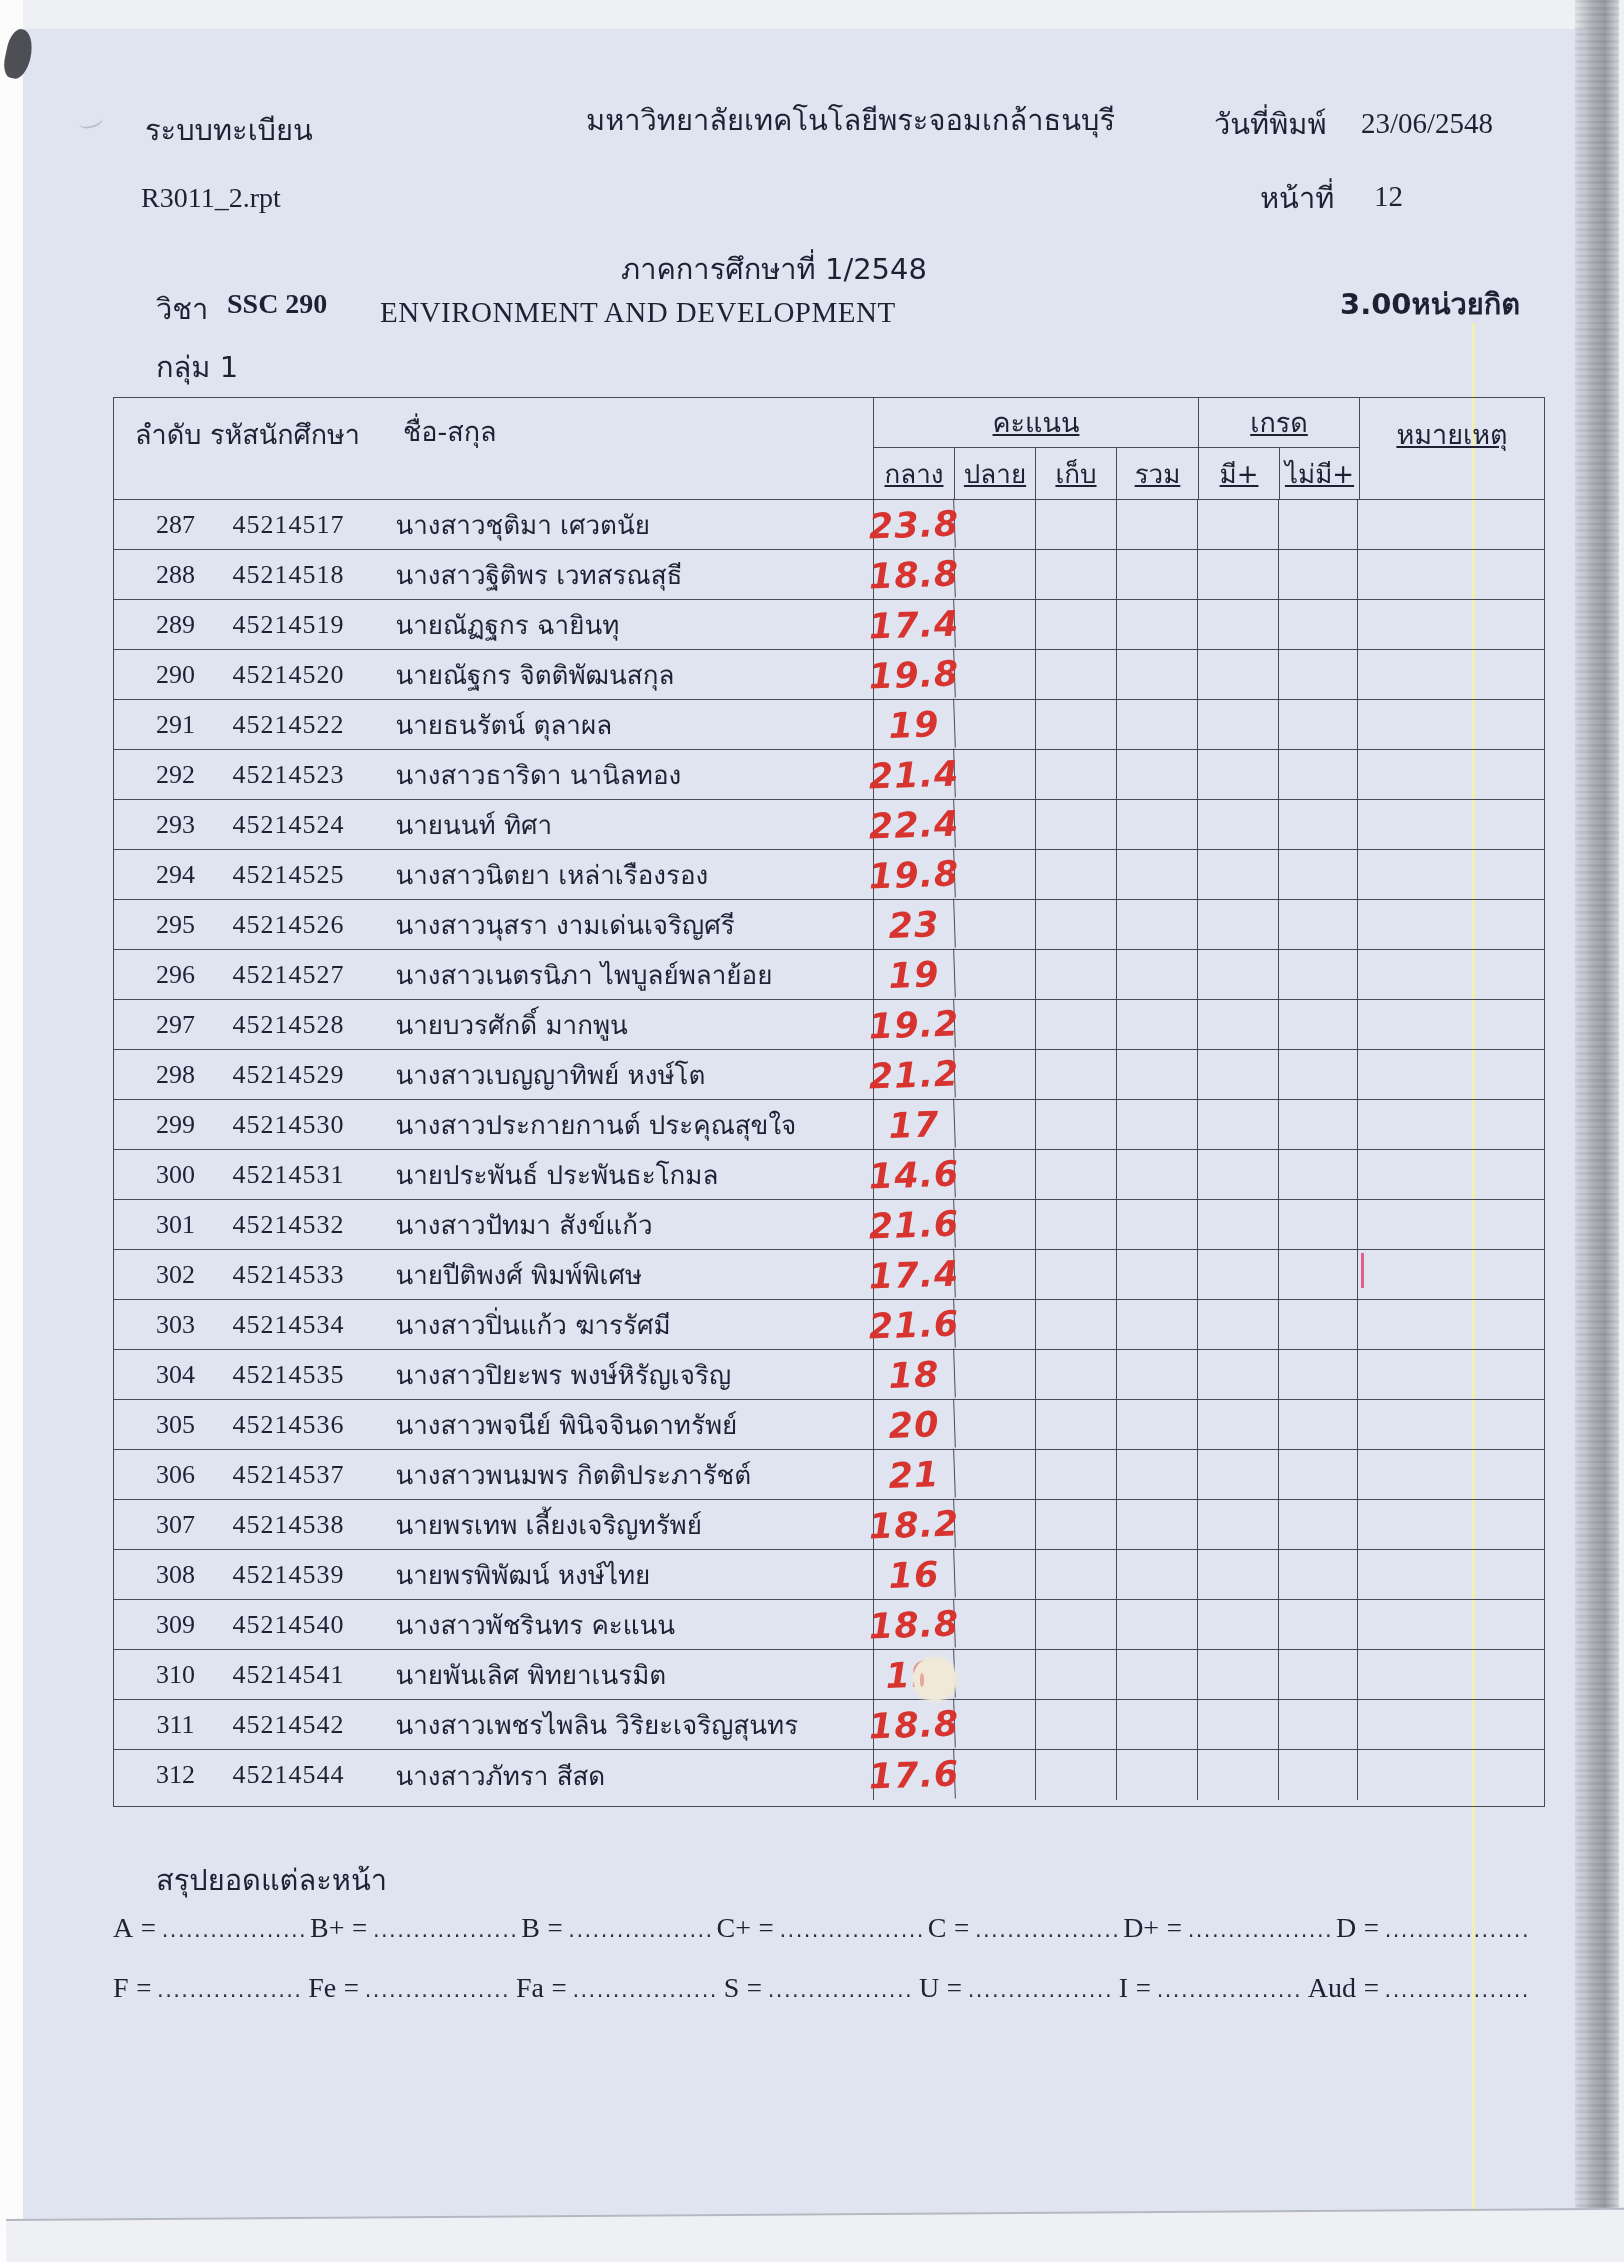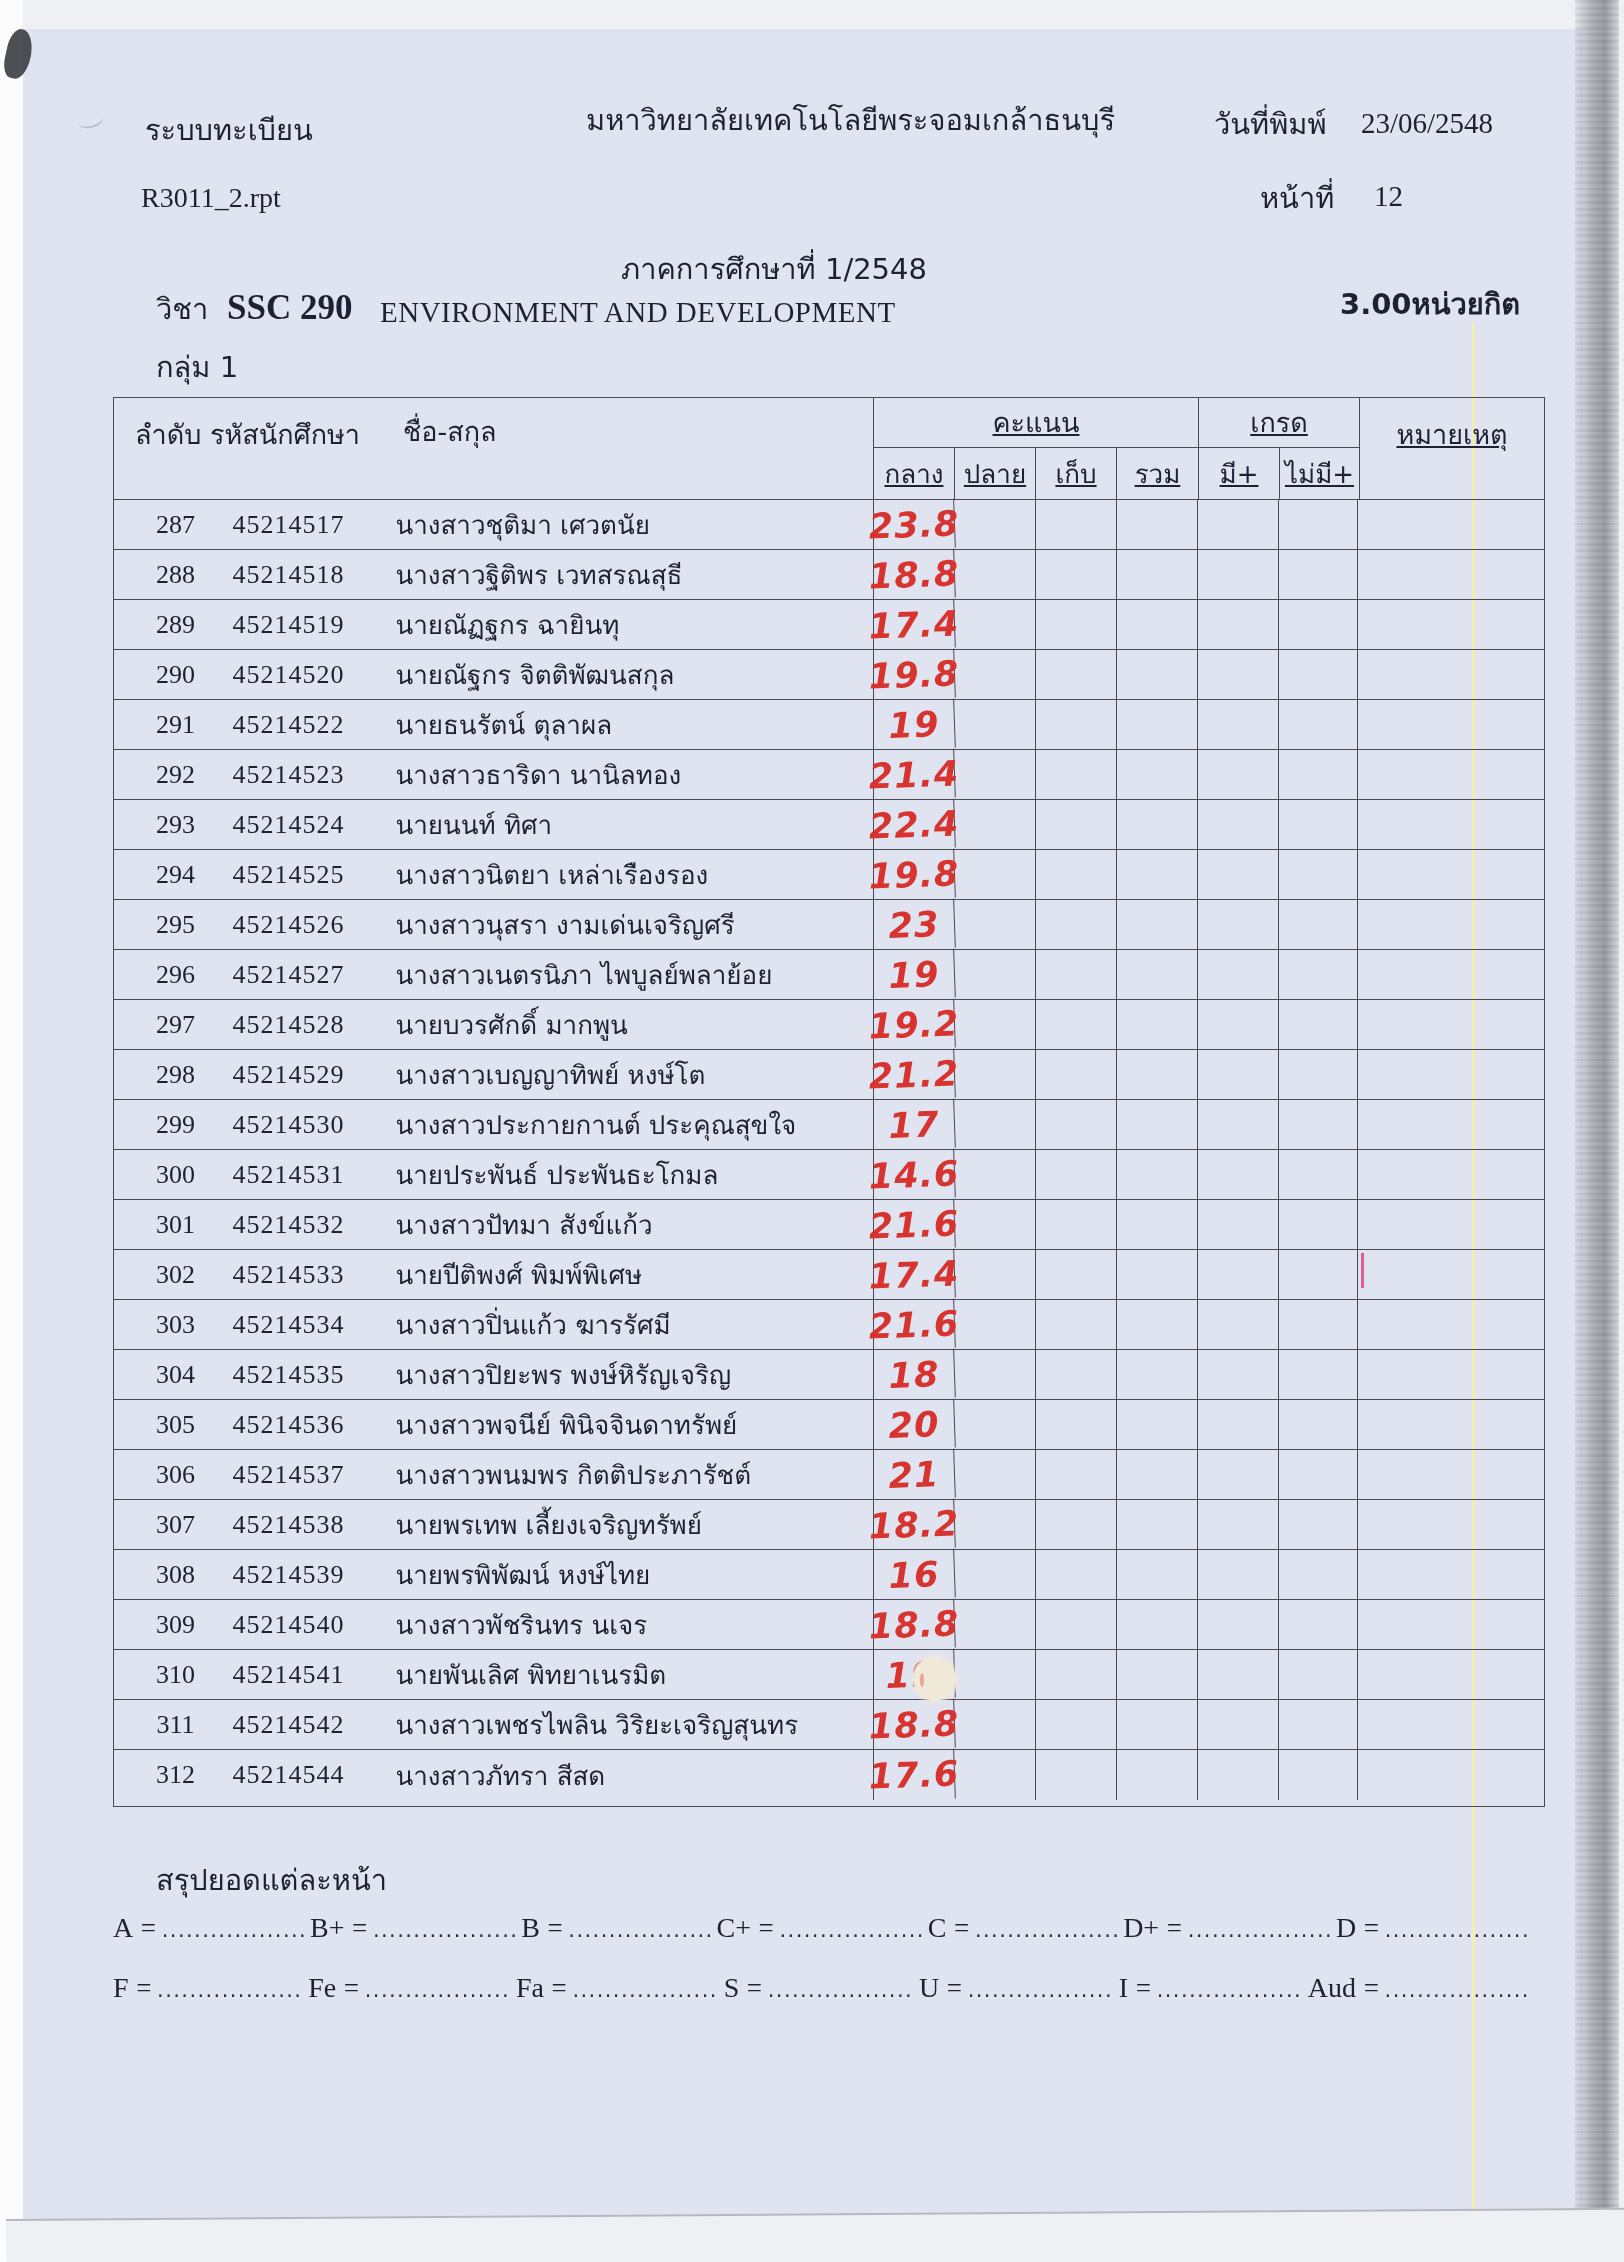--- a/index.html
+++ b/index.html
@@ -41,21 +41,21 @@
   .hdr-file{left:141px;top:182px;font-size:28px;}
   .hdr-uni{left:411px;top:97px;width:879px;text-align:center;font-size:29px;}
   .hdr-title{left:411px;top:173px;width:879px;text-align:center;font-size:29px;}
   .hdr-sem{left:411px;top:246px;width:726px;text-align:center;font-size:29px;}
   .hdr-datelbl{left:1214px;top:101px;font-size:29px;}
   .hdr-dateval{left:1361px;top:107px;font-size:29px;}
   .hdr-pagelbl{left:1260px;top:175px;font-size:29px;}
   .hdr-pageval{left:1374px;top:180px;font-size:29px;}
 
   .crs-lbl{left:156px;top:286px;font-size:29px;}
-  .crs-code{left:227px;top:288px;font-size:35px;font-weight:700;}
+  .crs-code{left:227px;top:288px;font-size:28px;font-weight:700;}
   .crs-name{left:380px;top:288px;font-size:29px;letter-spacing:0.5px;margin-top:8px;}
   .crs-credits{left:1340px;top:281px;font-size:29px;font-weight:700;}
   .grp{left:156px;top:344px;font-size:29px;}
 
   
   :root{--ln:#4a4a55;}
   .table{
     position:absolute;left:113px;top:397px;width:1432px;height:1410px;
     border:1.9px solid var(--ln);box-sizing:border-box;background:transparent;
     font-size:26px;
@@ -454,21 +454,21 @@
     <div class="td w85"></div>
     <div class="td w85"></div>
     <div class="td w85"></div>
     <div class="td w83"></div>
     <div class="td td-rem"></div>
   </div>
         <div class="tr">
     <div class="td td-main">
       <span class="no serif">309</span>
       <span class="sid serif">45214540</span>
-      <span class="nm thai">นางสาวพัชรินทร นเจร</span>
+      <span class="nm thai">นางสาวพัชรินทร คะแนน</span>
     </div>
     <div class="td w85 hand">18.8</div>
     <div class="td w85"></div>
     <div class="td w85"></div>
     <div class="td w85"></div>
     <div class="td w85"></div>
     <div class="td w83"></div>
     <div class="td td-rem"></div>
   </div>
         <div class="tr">

